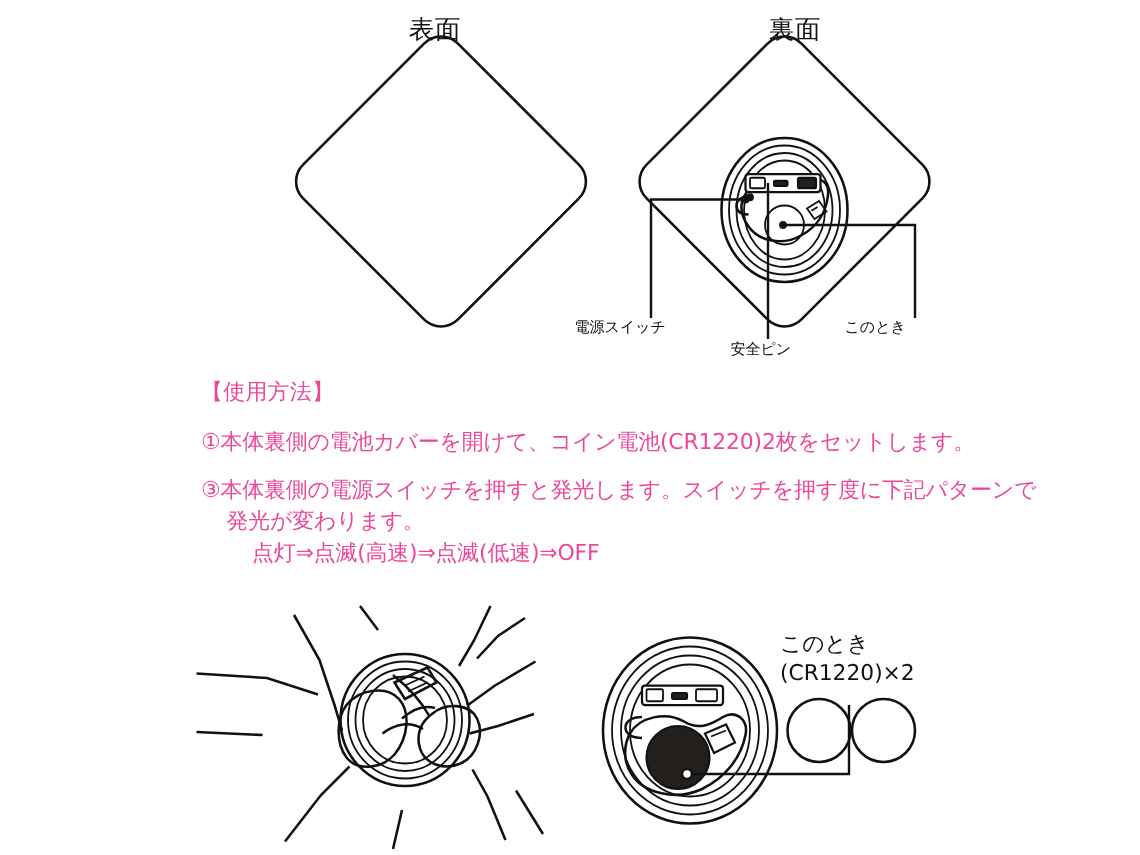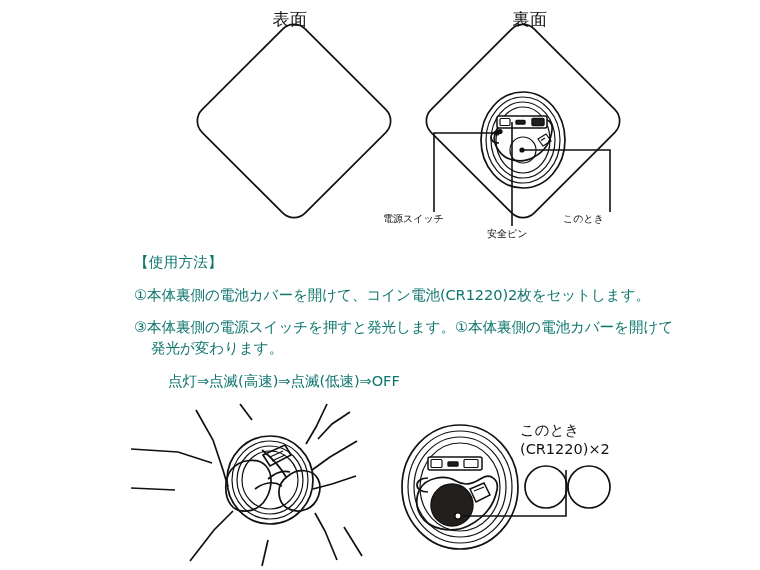--- a/index.html
+++ b/index.html
@@ -61,21 +61,21 @@
   #label-coin-battery  { left: 520px; top: 421px; font-size: 14.5px; line-height: 1.3; }
   #label-coin-battery div { display: block; }
 
   
   #instructions {
     position: absolute;
     left: 134px; top: 252px;
     width: 626px;
     font-size: 14.6px;
     line-height: 1.42;
-    color: #0f766e;
+    color: #ec4899;
   }
   #instructions .heading {
     display: block;
     margin-bottom: 1px;
     letter-spacing: 0.2px;
   }
   #instructions .step {
     display: block;
     white-space: nowrap;
     letter-spacing: -0.1px;
@@ -85,21 +85,20 @@
     display: block;
     white-space: nowrap;
     padding-left: 17px;
     letter-spacing: -0.1px;
   }
   #instructions .pattern {
     display: block;
     white-space: nowrap;
     padding-left: 34px;
     letter-spacing: -0.1px;
-    margin-top: 12px;
   }
 </style>
 </head>
 <body>
 
 <div class="page">
 
   <div class="side-heading" id="heading-front">表面</div>
 
   <div class="side-heading" id="heading-back">裏面</div>
@@ -163,21 +162,21 @@
 
   <div class="callout" id="label-power-switch">電源スイッチ</div>
 
   <div class="callout" id="label-safety-pin">安全ピン</div>
 
   <div class="callout" id="label-battery-cover">このとき</div>
 
   <div id="instructions">
     <span class="heading">【使用方法】</span>
     <span class="step">①本体裏側の電池カバーを開けて、コイン電池(CR1220)2枚をセットします。</span>
-    <span class="step">③本体裏側の電源スイッチを押すと発光します。①本体裏側の電池カバーを開けて</span>
+    <span class="step">③本体裏側の電源スイッチを押すと発光します。スイッチを押す度に下記パターンで</span>
     <span class="cont">発光が変わります。</span>
     <span class="pattern">点灯⇒点滅(高速)⇒点滅(低速)⇒OFF</span>
   </div>
 
   <svg class="diagram-svg" viewBox="0 0 760 570">
 
     <g>
 
       <g>
         <ellipse cx="270" cy="480" rx="43" ry="44" class="ln"></ellipse>

